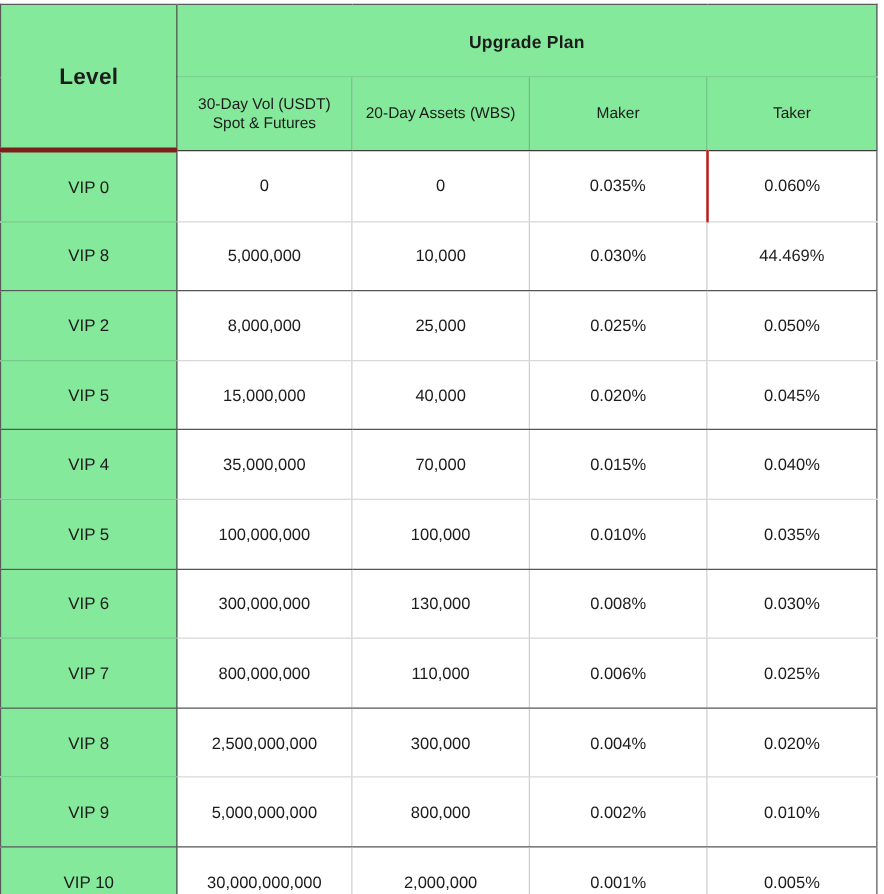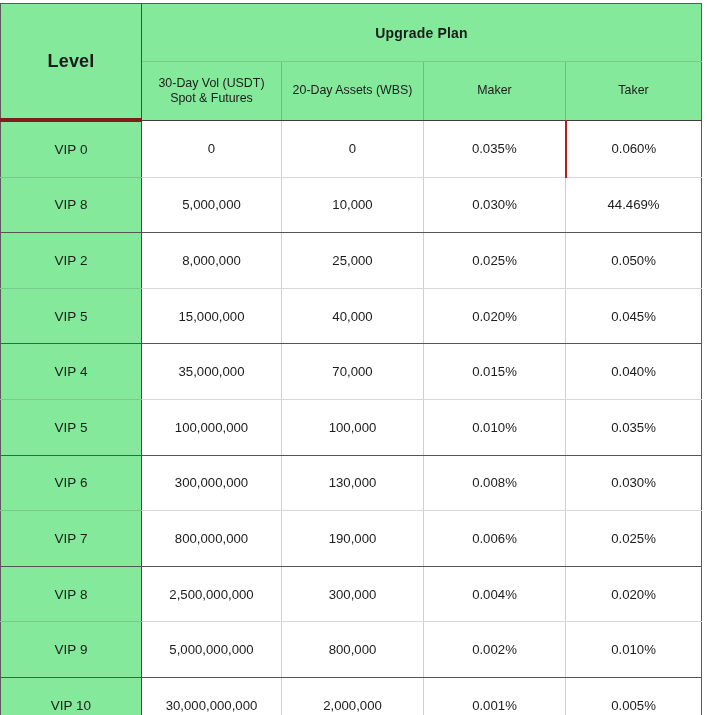--- a/index.html
+++ b/index.html
@@ -202,21 +202,21 @@
         <td class="cell-level">VIP 6</td>
         <td class="cell-val">300,000,000</td>
         <td class="cell-val">130,000</td>
         <td class="cell-val">0.008%</td>
         <td class="cell-val last">0.030%</td>
       </tr>
 
       <tr class="data-row sep-dark">
         <td class="cell-level">VIP 7</td>
         <td class="cell-val">800,000,000</td>
-        <td class="cell-val">190,000</td>
+        <td class="cell-val">110,000</td>
         <td class="cell-val">0.006%</td>
         <td class="cell-val last">0.025%</td>
       </tr>
 
       <tr class="data-row sep-light">
         <td class="cell-level">VIP 8</td>
         <td class="cell-val">2,500,000,000</td>
         <td class="cell-val">300,000</td>
         <td class="cell-val">0.004%</td>
         <td class="cell-val last">0.020%</td>

